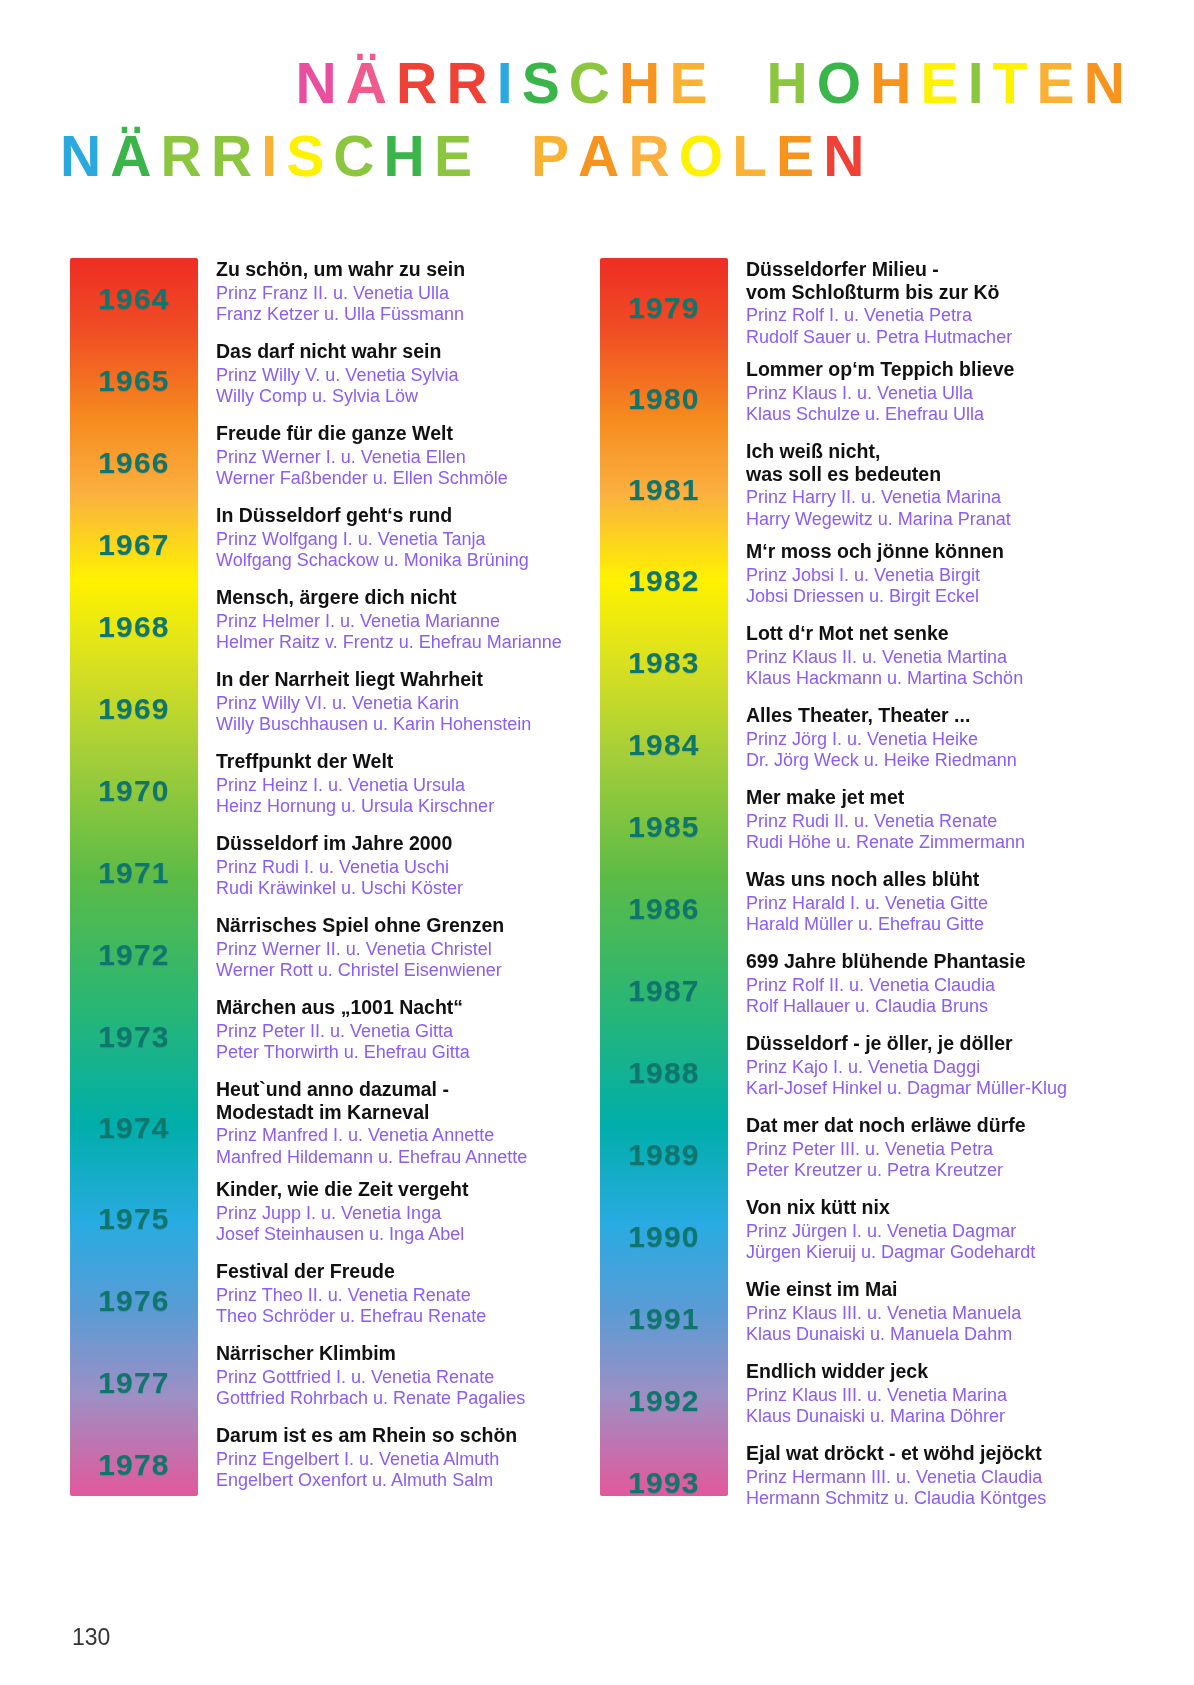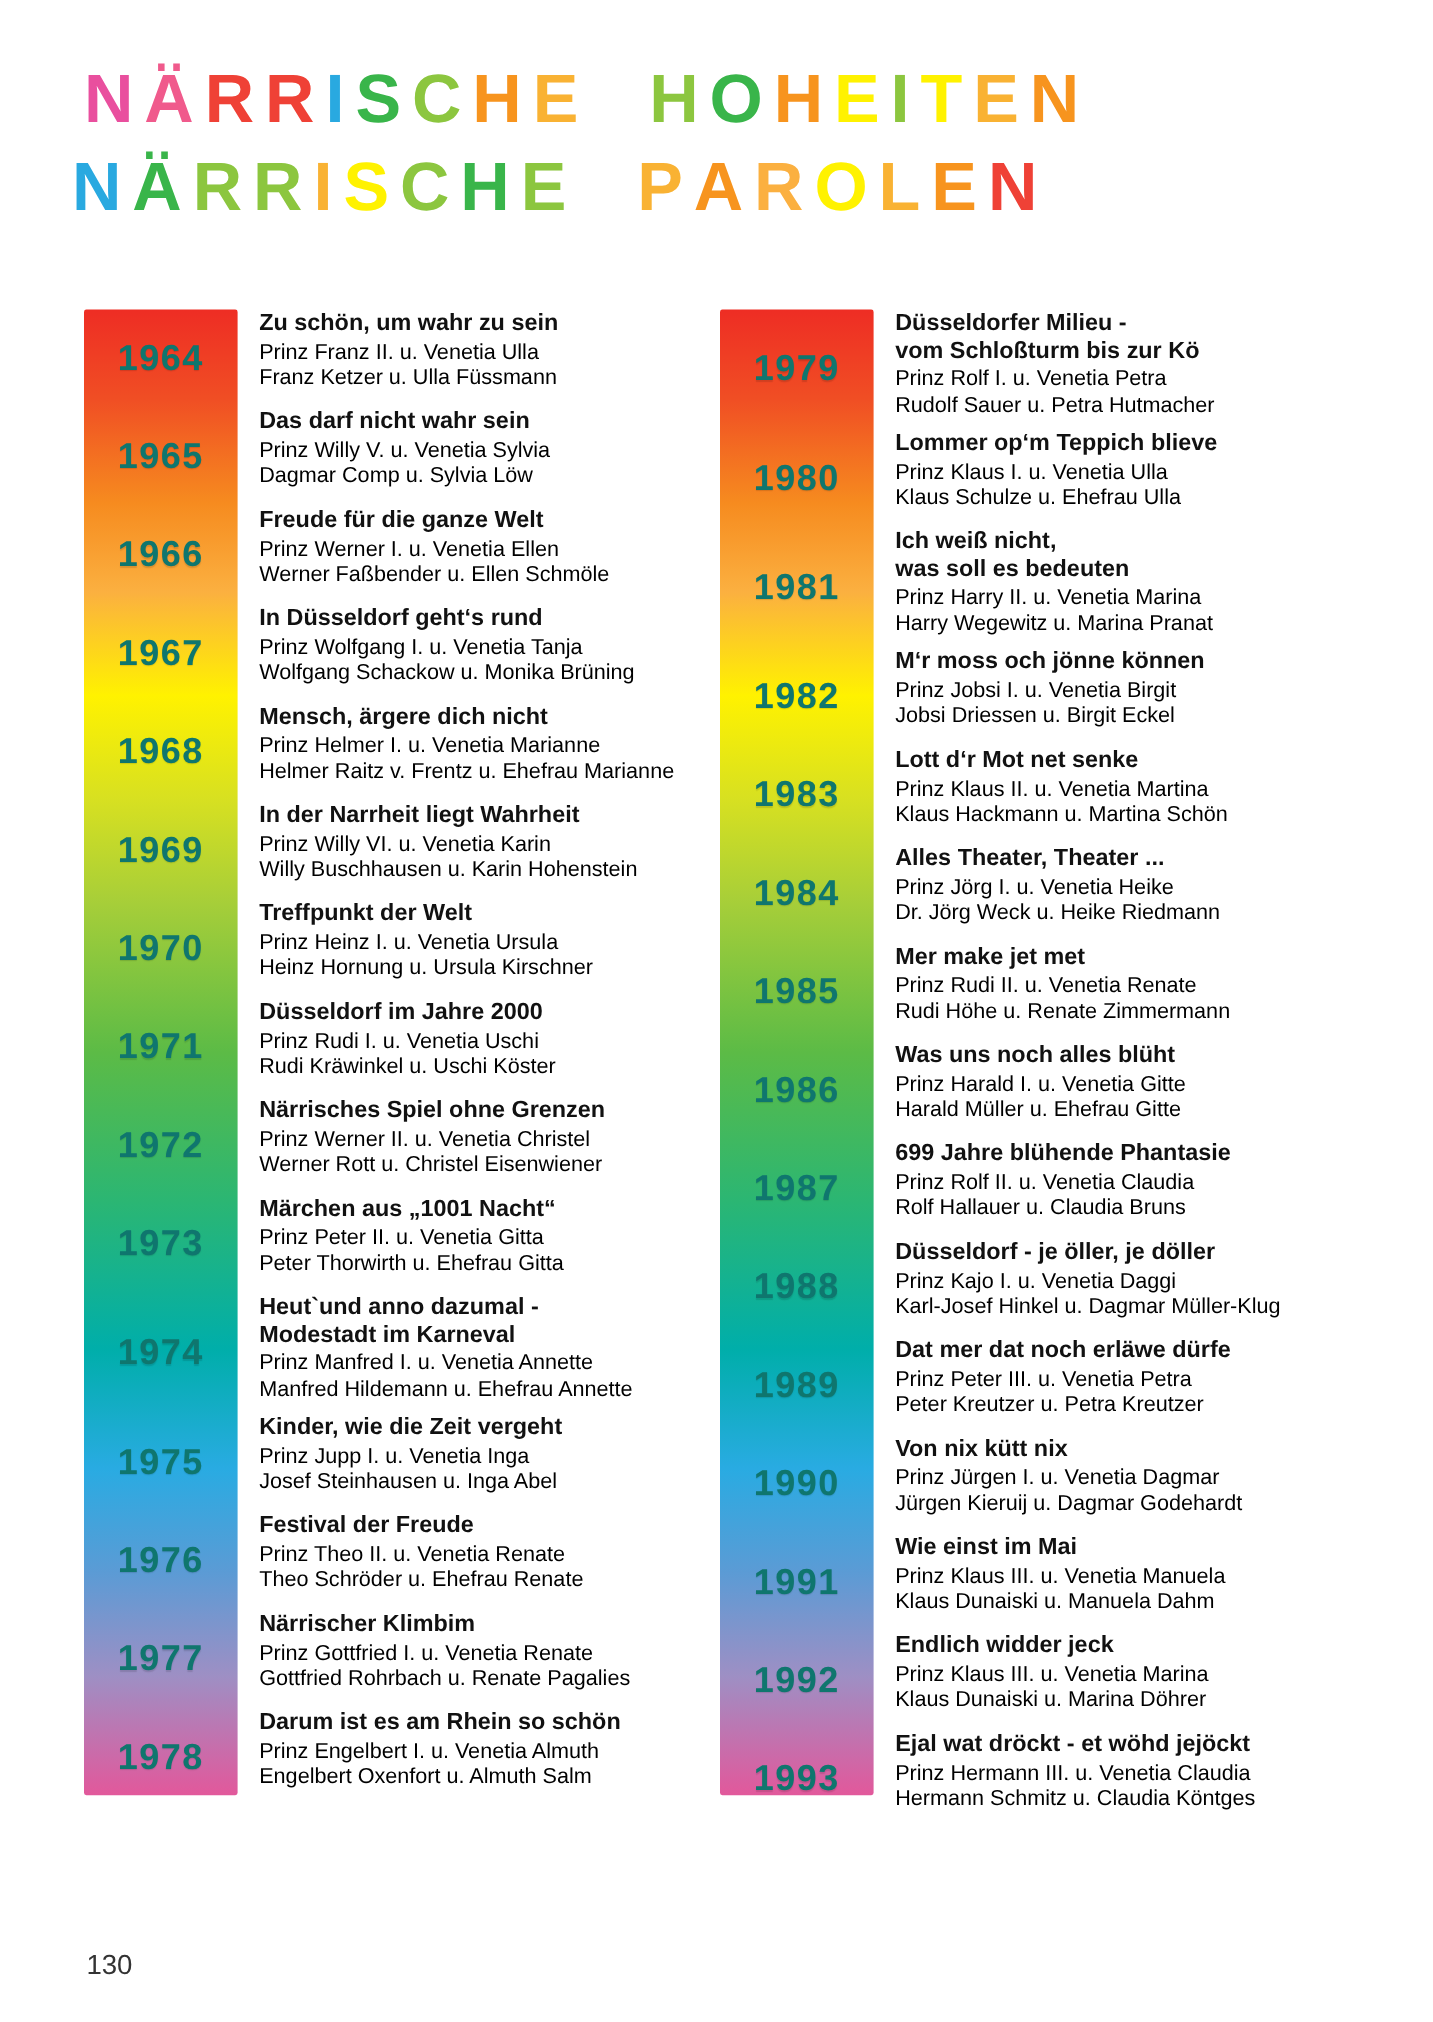--- a/index.html
+++ b/index.html
@@ -21,21 +21,21 @@
     padding: 55px 60px 0 60px;
   }
   .title-line {
     font-weight: bold;
     letter-spacing: 0.16em;
     line-height: 1.0;
     white-space: nowrap;
   }
   .title-line.l1 {
     font-size: 57px;
-    text-align: left;
+    text-align: right;
     padding-left: 10px;
   }
   .title-line.l2 {
     font-size: 57px;
     text-align: left;
     padding-right: 8px;
     margin-top: 16px;
   }
   .title-line span {
     display: inline-block;
@@ -96,21 +96,21 @@
     font-weight: bold;
     font-size: 19.5px;
     line-height: 1.16;
     color: #111111;
     margin-bottom: 2px;
   }
   .entry .motto .mline { display: block; }
   .entry .names {
     font-size: 18px;
     line-height: 1.2;
-    color: #000000;
+    color: #8b5cf6;
   }
   .entry .names .nline { display: block; }
 
   
   .page-number {
     position: absolute;
     left: 72px;
     bottom: 34px;
     font-size: 23px;
     color: #333333;
@@ -141,21 +141,21 @@
           </div>
         </div>
         <div class="row" style="min-height: 82px;">
           <div class="year-cell" style="min-height: 82px; text-align: center;">1965</div>
           <div class="entry">
             <div class="motto">
               <span class="mline">Das darf nicht wahr sein</span>
             </div>
             <div class="names">
               <span class="nline">Prinz Willy V. u. Venetia Sylvia</span>
-              <span class="nline">Dagmar Comp u. Sylvia Löw</span>
+              <span class="nline">Willy Comp u. Sylvia Löw</span>
             </div>
           </div>
         </div>
         <div class="row" style="min-height: 82px;">
           <div class="year-cell" style="min-height: 82px;">1966</div>
           <div class="entry">
             <div class="motto">
               <span class="mline">Freude für die ganze Welt</span>
             </div>
             <div class="names">

